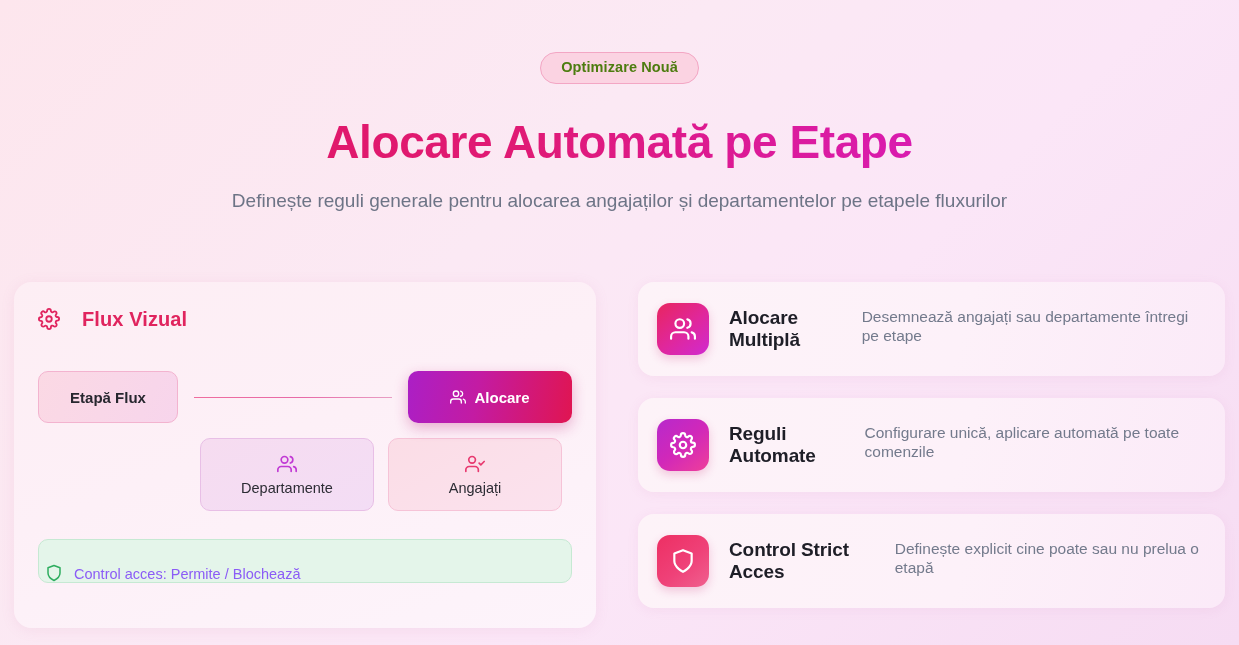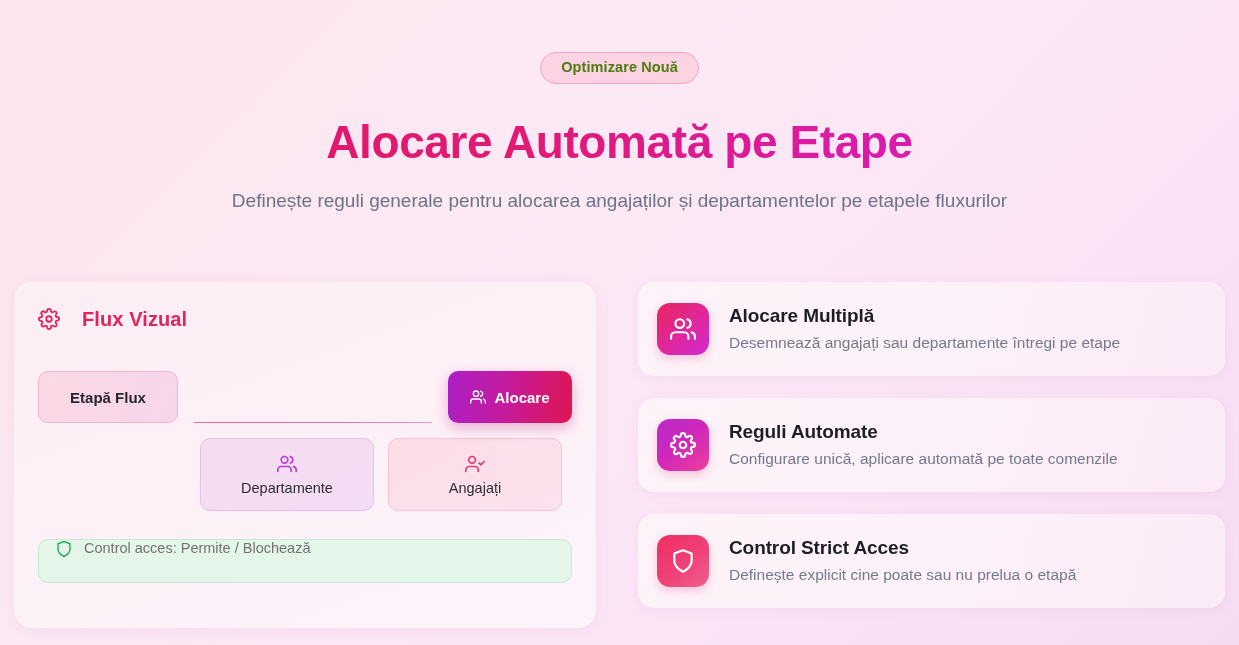--- a/index.html
+++ b/index.html
@@ -92,21 +92,21 @@
   }
   .flow-head .title {
     font-size: 20px;
     font-weight: 600;
     color: #e0245e;
     letter-spacing: .1px;
   }
 
   .flow-row {
     display: flex;
-    align-items: flex-end;
+    align-items: center;
     gap: 0;
     position: relative;
     height: 52px;
   }
 
   .stage-box {
     width: 140px;
     height: 52px;
     border-radius: 10px;
     background: linear-gradient(115deg, #fbd9e4 0%, #f7d5ec 100%);
@@ -120,21 +120,21 @@
   }
 
   .connector {
     flex: 1;
     height: 1px;
     margin: 0 16px;
     background: linear-gradient(90deg, #ef6d9e 0%, #e76ba8 55%, #e89ec4 100%);
   }
 
   .alloc-btn {
-    width: 124px;
+    width: 164px;
     height: 52px;
     border: none;
     border-radius: 10px;
     background: linear-gradient(100deg, #ab1fc6 0%, #c31ba3 42%, #e01551 100%);
     color: #ffffff;
     font-size: 15px;
     font-weight: 700;
     display: flex;
     align-items: center;
     justify-content: center;
@@ -173,25 +173,25 @@
     border: 1px solid #e8bfe6;
   }
 
   .access-bar {
     margin-top: 28px;
     height: 44px;
     border-radius: 10px;
     background: #e4f5ea;
     border: 1px solid #c6e9d3;
     display: flex;
-    align-items: flex-start;
+    align-items: flex-end;
     gap: 11px;
-    padding: 0 16px;
+    padding: 0 6px;
     font-size: 14.5px;
-    color: #737373;
+    color: #8b5cf6;
   }
 
   
   .features {
     width: 587px;
     display: flex;
     flex-direction: column;
     gap: 22px;
   }
 
@@ -213,21 +213,21 @@
     flex: 0 0 52px;
     display: flex;
     align-items: center;
     justify-content: center;
     box-shadow: 0 4px 10px rgba(200, 40, 120, .22);
   }
   .icon-multi  { background: linear-gradient(140deg, #e8255f 0%, #e0279b 52%, #d02ad0 100%); }
   .icon-rules  { background: linear-gradient(140deg, #b729cc 0%, #d128b9 50%, #ef3f9a 100%); }
   .icon-access { background: linear-gradient(140deg, #ed2f63 0%, #ef4178 55%, #f0608f 100%); }
 
-  .feature-text { display: flex; flex-direction: column; gap: 6px; }
+  .feature-text { display: flex; flex-direction: row; gap: 6px; }
   .feature-title {
     font-size: 19px;
     font-weight: 700;
     color: #1e1e27;
     letter-spacing: -.1px;
   }
   .feature-desc {
     font-size: 15.5px;
     color: #737a8c;
     line-height: 1.25;

